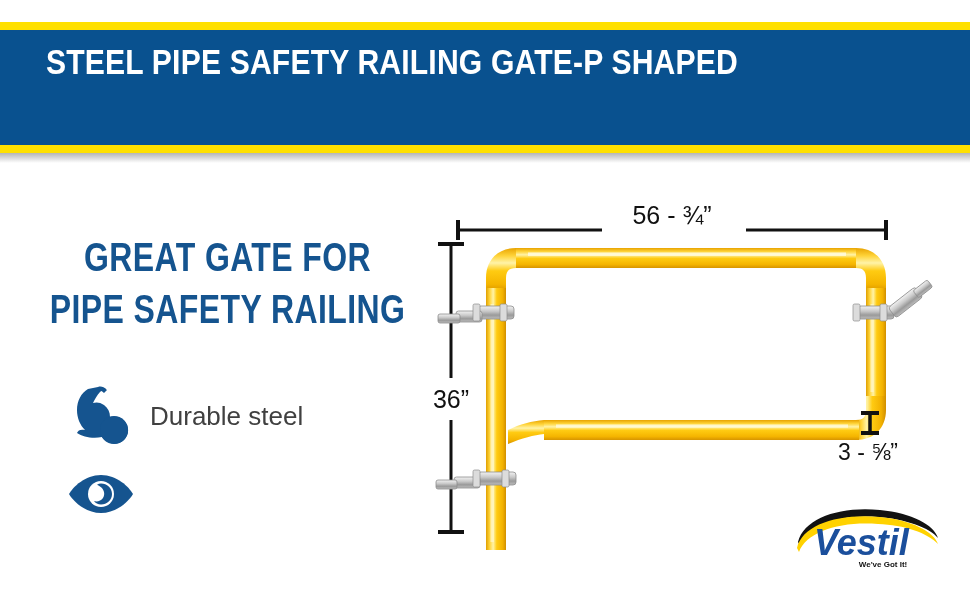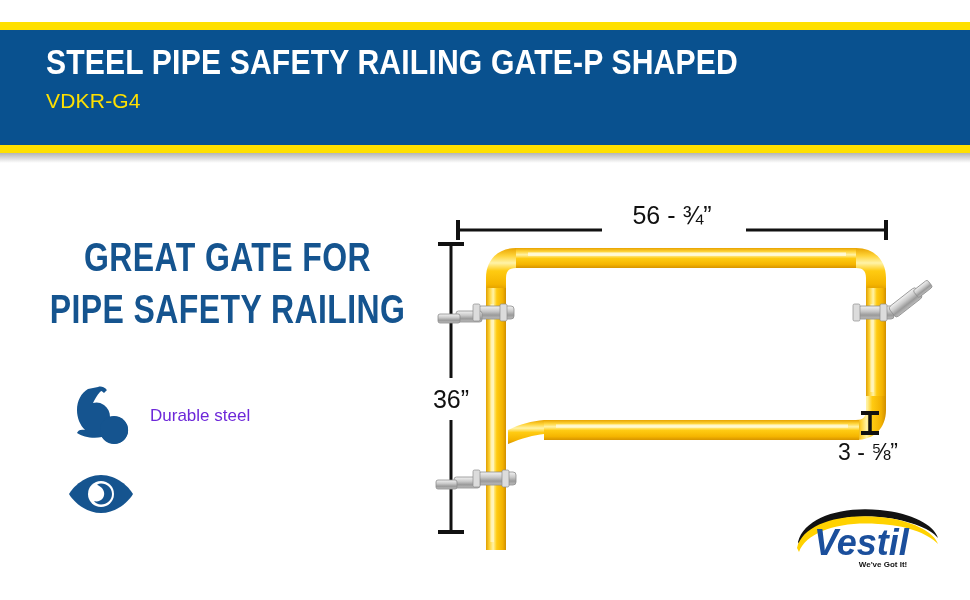--- a/index.html
+++ b/index.html
@@ -93,22 +93,22 @@
     height: 78px;
   }
   .feature-icon {
     width: 78px;
     flex: 0 0 78px;
     display: flex;
     align-items: center;
     justify-content: center;
   }
   .feature-label {
-    font-size: 17px;
-    color: #6d28d9;
+    font-size: 26px;
+    color: #404040;
     font-weight: normal;
     padding-left: 10px;
     white-space: nowrap;
   }
 
   
   #diagram {
     position: absolute;
     left: 416px;
     top: 180px;
@@ -126,21 +126,20 @@
     height: 64px;
   }
 </style>
 </head>
 <body>
 
 <div id="header-banner">
   <div class="rule-yellow"></div>
   <div id="header-band">
     <div id="header-title">STEEL PIPE SAFETY RAILING GATE-P SHAPED</div>
-    <div id="header-subtitle">VDKR-G4</div>
   </div>
   <div class="rule-yellow"></div>
   <div id="header-shadow"></div>
 </div>
 
 <div id="left-column">
 
   <div class="headline-line">GREAT GATE FOR</div>
   <div class="headline-line">PIPE SAFETY RAILING</div>
 

